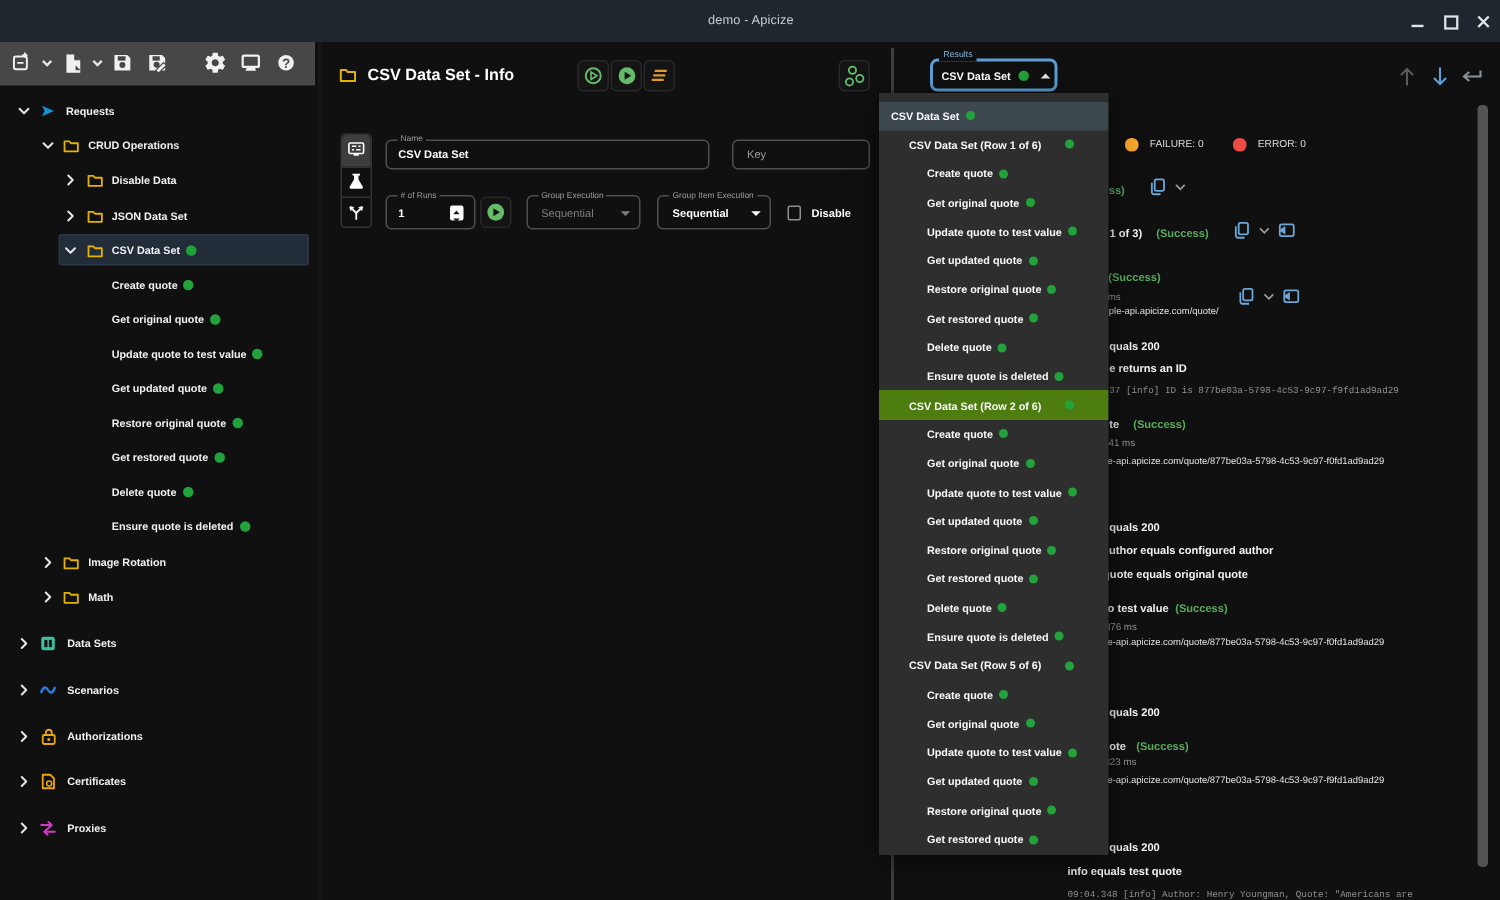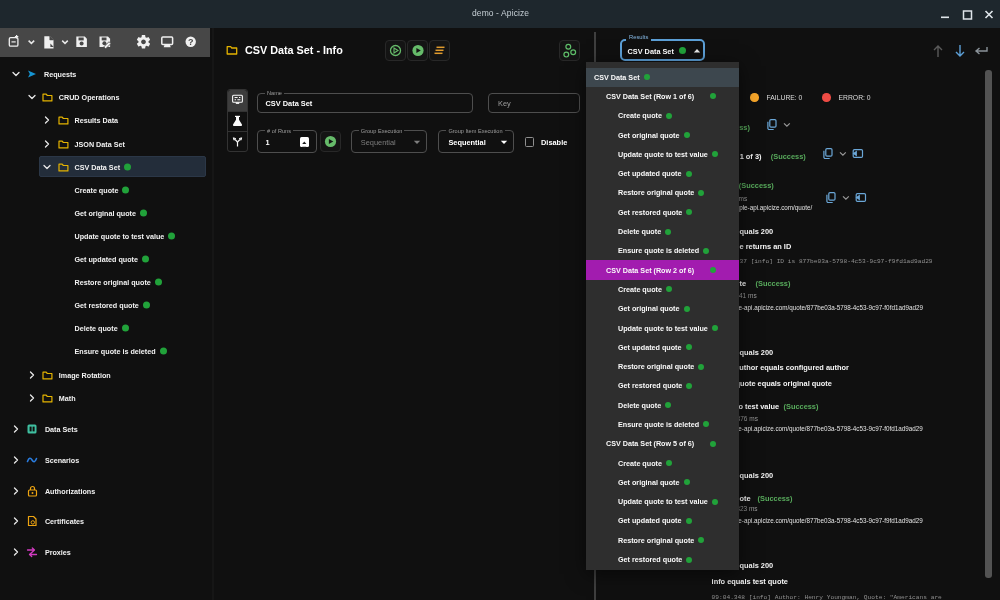--- a/index.html
+++ b/index.html
@@ -29,21 +29,21 @@
 .rms { font-size:6.5px; color:#9a9a9a; }
 .rurl { font-size:6.3px; color:#e3e3e3; }
 .rmono { font-size:6.2px; font-family:"Liberation Mono", monospace; color:#909090; }
 #rscroll { position:absolute; left:985px; top:70px; width:7px; height:508px; background:#535353; border-radius:3px; }
 
 #menu { position:absolute; left:586px; top:62px; width:153px; height:508px; background:#2e2e2e; box-shadow:0 4px 18px rgba(0,0,0,0.55); z-index:50; padding-top:5.5px; overflow:hidden; }
 .mitem { height:19.3px; display:flex; align-items:center; }
 .mitem span.mt { font-size:7.2px; font-weight:bold; color:#fafafa; white-space:nowrap; }
 .mitem .gdot6 { margin-left:4px; }
 .msel { background:#3d474e; }
-.mhov { background:#a21caf; }
+.mhov { background:#4d7c0f; }
 .ind0 { padding-left:8px; }
 .ind1 { padding-left:20px;gap:12px; }
 .ind2 { padding-left:32px; }
 
 #resbox { position:absolute; left:620px; top:39px; width:85px; height:22px; border:2px solid #5c9fd6; border-radius:5px; background:#101010; }
 #reslabel { position:absolute; left:626px; top:34px; font-size:5.8px; color:#85b8e4; background:#101010; padding:0 3px; z-index:5; line-height:6.5px; }
 </style>
 </head>
 <body>
 <div id="app">
@@ -113,21 +113,21 @@
       <div style="position: absolute; left: 58.8px; top: 97.2px; transform: translateY(-50%); display: flex; align-items: flex-start; white-space: nowrap;">
         <span class="ttext">CRUD Operations</span>
       </div>
       <svg width="10" height="10" viewBox="0 0 10 10" style="position:absolute;left:42.3px;top:115.3px;">
         <path d="M3.5 2 L6.5 5 L3.5 8" stroke="#e8e8e8" stroke-width="1.3" fill="none" stroke-linecap="round" stroke-linejoin="round"></path>
       </svg>
       <svg width="11" height="10" viewBox="0 0 11 10" style="position:absolute;left:57.8px;top:115.3px;">
         <path d="M1 2.2 h3.2 l1.1 1.3 h4.6 v5.4 h-8.9 z" fill="none" stroke="#e4b301" stroke-width="1.2" stroke-linejoin="round"></path>
       </svg>
       <div style="position: absolute; left: 74.5px; top: 120.3px; transform: translateY(-50%); display: flex; align-items: center; white-space: nowrap;">
-        <span class="ttext">Results Data</span>
+        <span class="ttext">Disable Data</span>
       </div>
       <svg width="10" height="10" viewBox="0 0 10 10" style="position:absolute;left:42.3px;top:138.5px;">
         <path d="M3.5 2 L6.5 5 L3.5 8" stroke="#e8e8e8" stroke-width="1.3" fill="none" stroke-linecap="round" stroke-linejoin="round"></path>
       </svg>
       <svg width="11" height="10" viewBox="0 0 11 10" style="position:absolute;left:57.8px;top:138.5px;">
         <path d="M1 2.2 h3.2 l1.1 1.3 h4.6 v5.4 h-8.9 z" fill="none" stroke="#e4b301" stroke-width="1.2" stroke-linejoin="round"></path>
       </svg>
       <div style="position: absolute; left: 74.5px; top: 143.5px; transform: translateY(-50%); display: flex; align-items: center; white-space: nowrap;">
         <span class="ttext">JSON Data Set</span>
       </div>

